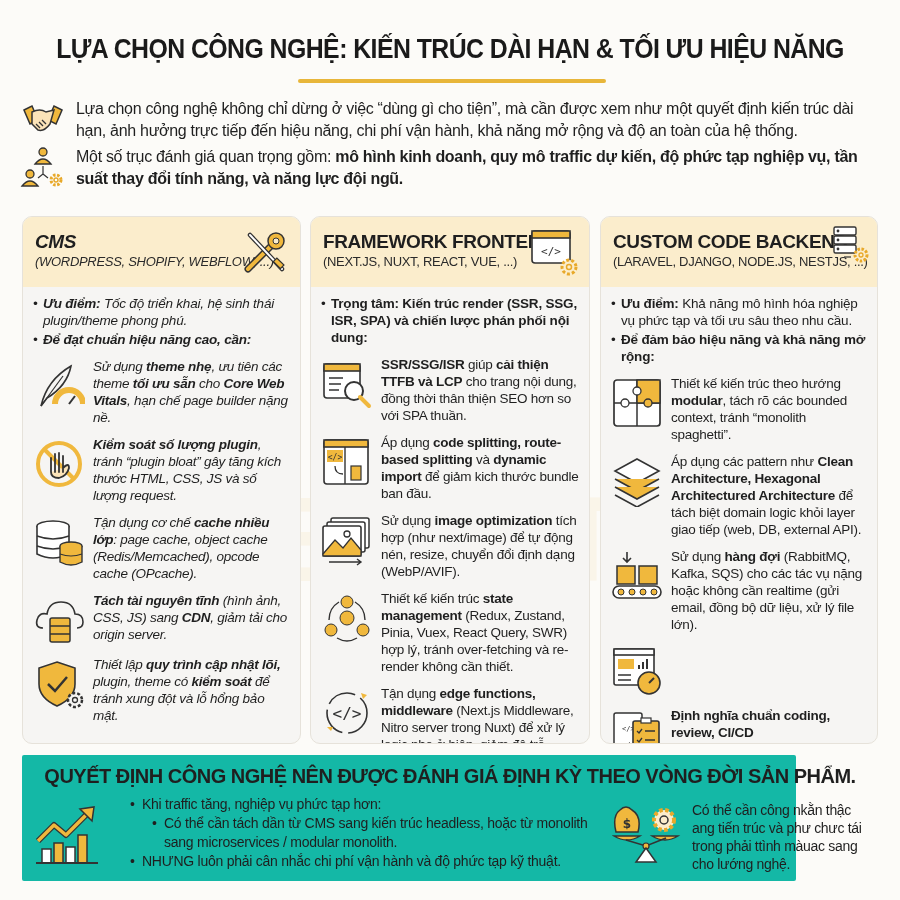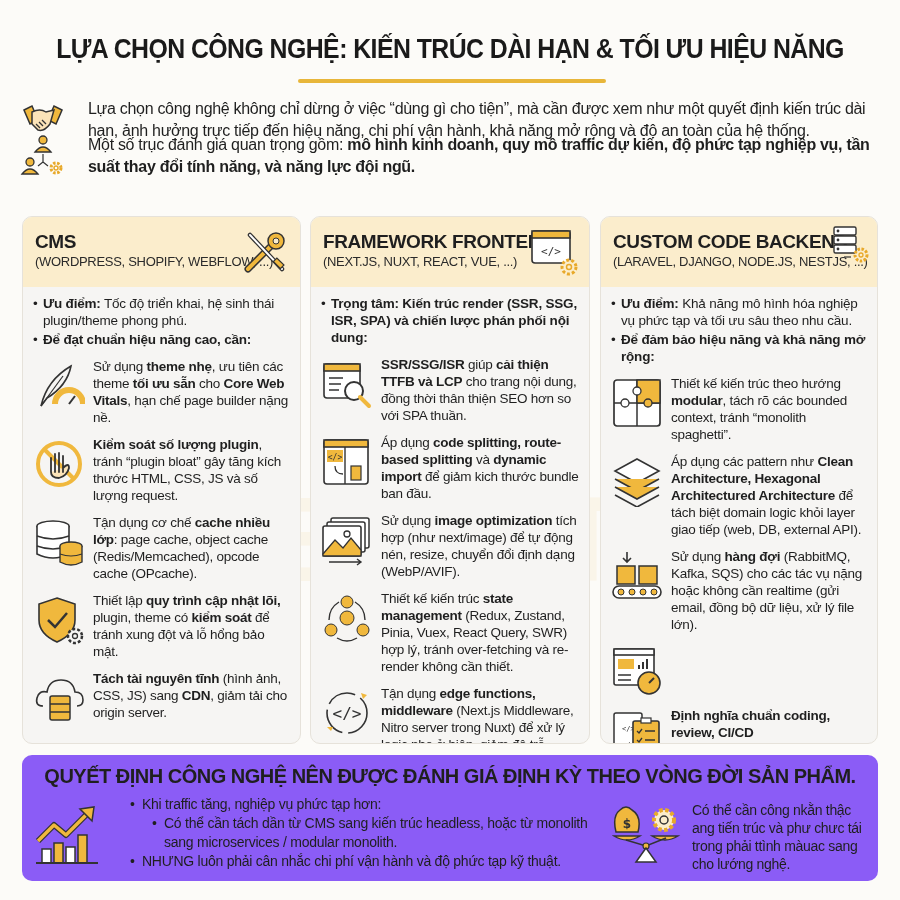--- a/index.html
+++ b/index.html
@@ -17,21 +17,21 @@
     font-size: 27px; font-weight: 700; letter-spacing: -0.6px;
     transform: scaleX(0.92); transform-origin: center;
     color: #1a1a1a;
   }
   .title-rule {
     position: absolute; left: 298px; top: 79px; width: 308px; height: 4px;
     background: #e8b63a; border-radius: 2px;
   }
   .intro-row {
     position: absolute; left: 20px; width: 860px;
-    display: flex; align-items: flex-start; gap: 12px;
+    display: flex; align-items: flex-start;
   }
   .intro-row .ico { width: 46px; height: 44px; flex: 0 0 46px; margin-right: 10px; }
   .intro-row .txt { font-size: 16px; line-height: 22px; letter-spacing: -0.3px; }
   .intro-row b { font-weight: 700; }
 
   .card {
     position: absolute; top: 216px; height: 528px;
     background: #f6f5f3;
     border: 1px solid #e6e2da;
     border-radius: 10px;
@@ -47,22 +47,22 @@
   .card-body { padding: 8px 8px 0 10px; }
   .bullet { font-size: 13.5px; line-height: 17px; letter-spacing: -0.2px; padding-left: 10px; position: relative; margin-bottom: 2px; }
   .bullet::before { content: "•"; position: absolute; left: 0; top: 0; }
   .bullet b { font-weight: 700; }
   .item { display: flex; margin-top: 10px; align-items: flex-start; }
   .item .iico { width: 52px; height: 52px; flex: 0 0 52px; margin-right: 8px; margin-top: 2px; }
   .item .itxt { font-size: 13.5px; line-height: 17px; letter-spacing: -0.25px; }
   .item .itxt b { font-weight: 700; }
 
   .banner {
-    position: absolute; left: 22px; top: 755px; width: 856px; height: 126px;
-    background: #8b5cf6; border-radius: 10px;
+    position: absolute; left: 22px; top: 755px; width: 774px; height: 126px;
+    background: #14b8a6; border-radius: 2px;
   }
   .banner-title {
     position: absolute; left: 0; top: 10px; width: 856px; text-align: center;
     font-size: 20px; font-weight: 700; letter-spacing: -0.5px;
   }
   .banner .chart-ico { position: absolute; left: 12px; top: 50px; width: 68px; height: 62px; }
   .banner .blist { position: absolute; left: 108px; top: 40px; width: 460px; font-size: 14px; line-height: 19px; letter-spacing: -0.25px; }
   .banner .blist .l1 { padding-left: 12px; position: relative; }
   .banner .blist .l1::before { content: "•"; position: absolute; left: 0; }
   .banner .blist .l2 { padding-left: 34px; position: relative; }
@@ -89,38 +89,38 @@
     <svg viewBox="0 0 46 44" width="46" height="44">
       <path d="M4 12 L12 8 L18 22 L10 26 Z" fill="#f0b83d" stroke="#333" stroke-width="1.5"></path>
       <path d="M42 12 L34 8 L28 22 L36 26 Z" fill="#f0b83d" stroke="#333" stroke-width="1.5"></path>
       <path d="M12 14 Q20 10 26 14 L34 12 L30 26 Q24 34 18 32 L12 26 Z" fill="#fbe3b8" stroke="#333" stroke-width="1.5"></path>
       <path d="M16 26 L20 30 M19 24 L23 28 M22 22 L26 26" stroke="#333" stroke-width="1.3"></path>
     </svg>
   </span>
   <div class="txt">Lựa chọn công nghệ không chỉ dừng ở việc “dùng gì cho tiện”, mà cần được xem như một quyết định kiến trúc dài hạn, ảnh hưởng trực tiếp đến hiệu năng, chi phí vận hành, khả năng mở rộng và độ an toàn của hệ thống.</div>
 </div>
 
-<div class="intro-row" style="top:134px;">
+<div class="intro-row" style="top:146px;">
   <span class="ico">
     <svg viewBox="0 0 46 44" width="46" height="44">
       <circle cx="23" cy="6" r="4" fill="#f0b83d" stroke="#333" stroke-width="1.3"></circle>
       <path d="M15 18 Q23 8 31 18 Z" fill="#f0b83d" stroke="#333" stroke-width="1.3"></path>
       <circle cx="10" cy="28" r="4" fill="#f0b83d" stroke="#333" stroke-width="1.3"></circle>
       <path d="M2 40 Q10 30 18 40 Z" fill="#f0b83d" stroke="#333" stroke-width="1.3"></path>
       <path d="M23 20 L23 28 L18 32 M23 28 L28 32" stroke="#333" stroke-width="1.2" fill="none"></path>
       <circle cx="36" cy="34" r="5" fill="none" stroke="#e8a92a" stroke-width="3" stroke-dasharray="2.5 1.5"></circle>
       <circle cx="36" cy="34" r="2" fill="none" stroke="#e8a92a" stroke-width="1.5"></circle>
     </svg>
   </span>
   <div class="txt">
     <span>Một số trục đánh giá quan trọng gồm: </span><b>mô hình kinh doanh, quy mô traffic dự kiến, độ phức tạp nghiệp vụ, tần suất thay đổi tính năng, và năng lực đội ngũ.</b>
   </div>
 </div>
 
-<div class="card" style="left:22px; width:279px;">
+<div class="card" style="left:22px; width:279px;font-style:italic;">
   <div class="card-head">
     <div class="card-title">CMS</div>
     <div class="card-sub">(WORDPRESS, SHOPIFY, WEBFLOW, ...)</div>
     <span class="hico">
       <svg viewBox="0 0 50 50" width="50" height="50">
         <path d="M8 42 L30 20" stroke="#333" stroke-width="7" stroke-linecap="round"></path>
         <path d="M8 42 L30 20" stroke="#f0b83d" stroke-width="4" stroke-linecap="round"></path>
         <circle cx="36" cy="14" r="8" fill="#f0b83d" stroke="#333" stroke-width="1.5"></circle>
         <circle cx="36" cy="14" r="3" fill="#fbedcc" stroke="#333" stroke-width="1"></circle>
         <path d="M10 8 L42 42" stroke="#333" stroke-width="4.5" stroke-linecap="round"></path>
@@ -156,34 +156,34 @@
               <path d="M4 10 L4 38 Q20 46 36 38 L36 10" fill="#fff" stroke="#333" stroke-width="1.6"></path>
               <path d="M4 20 Q20 26 36 20 M4 30 Q20 36 36 30" fill="none" stroke="#333" stroke-width="1.4"></path>
               <ellipse cx="38" cy="30" rx="11" ry="4" fill="#f0b83d" stroke="#333" stroke-width="1.4"></ellipse>
               <path d="M27 30 L27 46 Q38 52 49 46 L49 30" fill="#f0b83d" stroke="#333" stroke-width="1.4"></path>
               <path d="M27 38 Q38 42 49 38" fill="none" stroke="#333" stroke-width="1.2"></path>
             </svg></span>
           <div class="itxt"><span>Tận dụng cơ chế </span><b>cache nhiều lớp</b><span>: page cache, object cache (Redis/Memcached), opcode cache (OPcache).</span></div>
         </div>
         <div class="item">
           <span class="iico"><svg viewBox="0 0 52 52" width="52" height="52">
+              <path d="M10 34 Q2 34 4 26 Q6 18 14 20 Q16 8 28 8 Q40 8 42 20 Q50 20 50 28 Q50 34 44 34" fill="none" stroke="#333" stroke-width="1.6"></path>
+              <rect x="17" y="24" width="20" height="24" rx="2" fill="#f0b83d" stroke="#333" stroke-width="1.5"></rect>
+              <path d="M17 32 L37 32 M17 40 L37 40" stroke="#333" stroke-width="1.3"></path>
+            </svg></span>
+          <div class="itxt"><b>Tách tài nguyên tĩnh</b><span> (hình ảnh, CSS, JS) sang </span><b>CDN</b><span>, giảm tải cho origin server.</span></div>
+        </div>
+        <div class="item">
+          <span class="iico"><svg viewBox="0 0 52 52" width="52" height="52">
               <path d="M24 4 L42 10 L42 26 Q42 40 24 48 Q6 40 6 26 L6 10 Z" fill="#f0b83d" stroke="#333" stroke-width="1.6"></path>
               <path d="M15 26 L22 33 L34 19" fill="none" stroke="#333" stroke-width="2.5"></path>
               <circle cx="42" cy="42" r="7" fill="#f6f5f3" stroke="#333" stroke-width="2.5" stroke-dasharray="3 2"></circle>
               <circle cx="42" cy="42" r="2.5" fill="none" stroke="#333" stroke-width="1.3"></circle>
             </svg></span>
           <div class="itxt"><span>Thiết lập </span><b>quy trình cập nhật lõi,</b><span> plugin, theme có </span><b>kiểm soát</b><span> để tránh xung đột và lỗ hổng bảo mật.</span></div>
-        </div>
-        <div class="item">
-          <span class="iico"><svg viewBox="0 0 52 52" width="52" height="52">
-              <path d="M10 34 Q2 34 4 26 Q6 18 14 20 Q16 8 28 8 Q40 8 42 20 Q50 20 50 28 Q50 34 44 34" fill="none" stroke="#333" stroke-width="1.6"></path>
-              <rect x="17" y="24" width="20" height="24" rx="2" fill="#f0b83d" stroke="#333" stroke-width="1.5"></rect>
-              <path d="M17 32 L37 32 M17 40 L37 40" stroke="#333" stroke-width="1.3"></path>
-            </svg></span>
-          <div class="itxt"><b>Tách tài nguyên tĩnh</b><span> (hình ảnh, CSS, JS) sang </span><b>CDN</b><span>, giảm tải cho origin server.</span></div>
         </div>
       </div>
   </div>
 </div>
 
 <div class="card" style="left:310px; width:280px;">
   <div class="card-head">
     <div class="card-title">FRAMEWORK FRONTEND</div>
     <div class="card-sub">(NEXT.JS, NUXT, REACT, VUE, ...)</div>
     <span class="hico">

